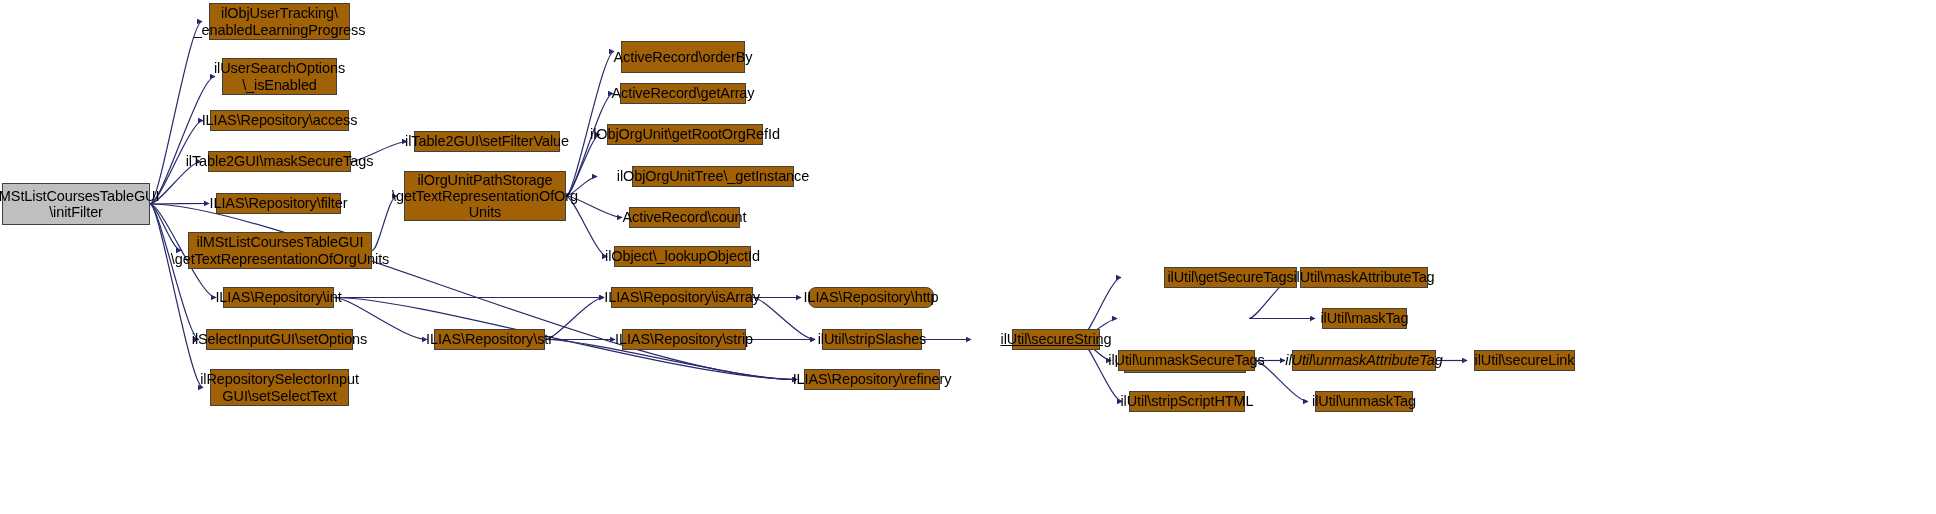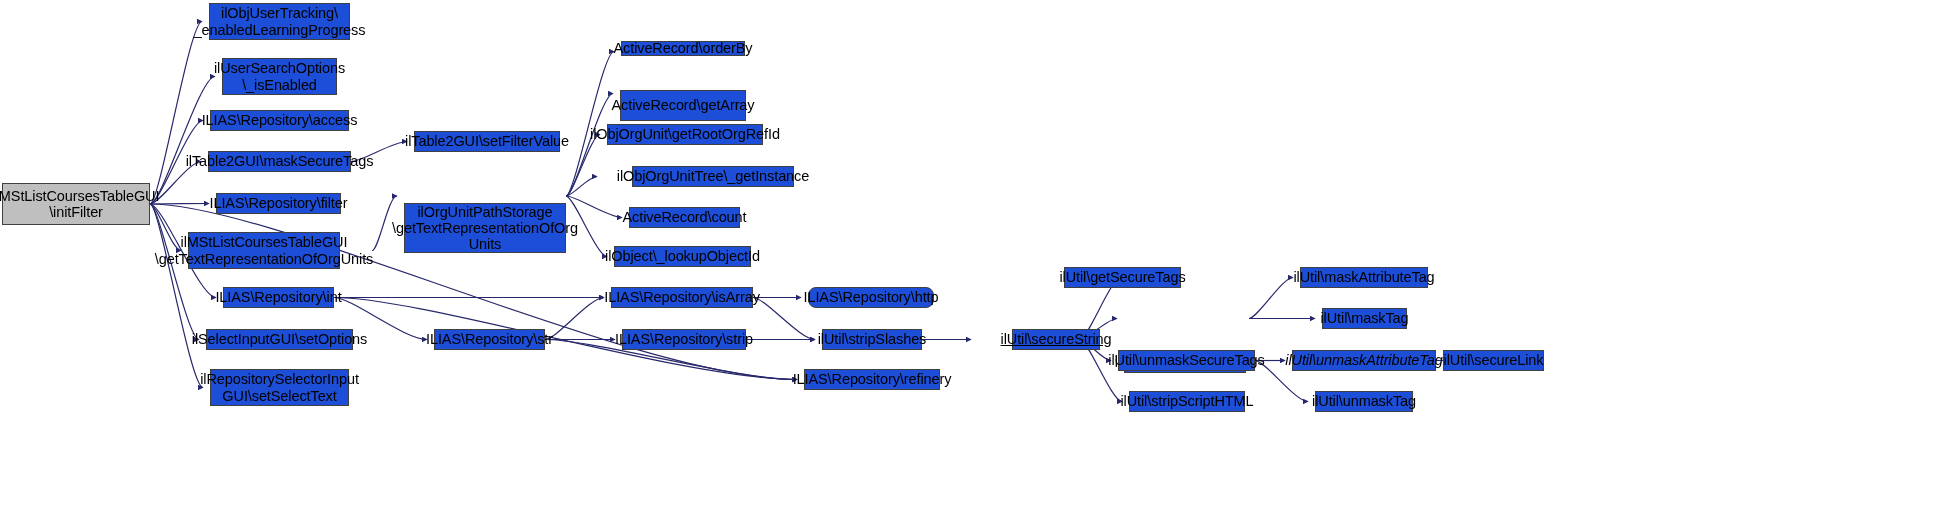--- a/index.html
+++ b/index.html
@@ -20,21 +20,21 @@
     left: 0;
     top: 0;
     width: 1936px;
     height: 514px;
     pointer-events: none;
   }
   .node {
     position: absolute;
     box-sizing: border-box;
     border: 1px solid #404040;
-    background: #1d4ed8;
+    background: #a16207;
     color: #000000;
     font-size: 14.5px;
     line-height: 1.12;
     display: flex;
     align-items: center;
     justify-content: center;
     text-align: center;
     white-space: pre-line;
     padding: 1px 4px;
     letter-spacing: -0.1px;
@@ -94,45 +94,45 @@
     </svg>
 <div class="node root" style="left: 2px; top: 183px; width: 148px; height: 42px;">ilMStListCoursesTableGUI
 \initFilter</div>
     <div class="node" style="left: 209px; top: 3px; width: 141px; height: 37px;">ilObjUserTracking\
 _enabledLearningProgress</div>
     <div class="node" style="left: 222px; top: 58px; width: 115px; height: 37px;">ilUserSearchOptions
 \_isEnabled</div>
     <div class="node" style="left: 210px; top: 110px; width: 139px; height: 21px;">ILIAS\Repository\access</div>
     <div class="node" style="left: 208px; top: 151px; width: 143px; height: 21px;">ilTable2GUI\maskSecureTags</div>
     <div class="node" style="left: 216px; top: 193px; width: 125px; height: 21px;">ILIAS\Repository\filter</div>
-    <div class="node" style="left: 188px; top: 232px; width: 152px; height: 37px;">ilMStListCoursesTableGUI
+    <div class="node" style="left: 188px; top: 232px; width: 184px; height: 37px;">ilMStListCoursesTableGUI
 \getTextRepresentationOfOrgUnits</div>
     <div class="node" style="left: 223px; top: 287px; width: 111px; height: 21px;">ILIAS\Repository\int</div>
     <div class="node" style="left: 206px; top: 329px; width: 147px; height: 21px;">ilSelectInputGUI\setOptions</div>
     <div class="node" style="left: 210px; top: 369px; width: 139px; height: 37px;">ilRepositorySelectorInput
 GUI\setSelectText</div>
     <div class="node" style="left: 414px; top: 131px; width: 146px; height: 21px;">ilTable2GUI\setFilterValue</div>
-    <div class="node" style="left: 404px; top: 171px; width: 162px; height: 50px; margin-top: 32px;">ilOrgUnitPathStorage
+    <div class="node" style="left: 404px; top: 171px; width: 162px; height: 50px;">ilOrgUnitPathStorage
 \getTextRepresentationOfOrg
 Units</div>
     <div class="node" style="left: 434px; top: 329px; width: 111px; height: 21px;">ILIAS\Repository\str</div>
-    <div class="node" style="left: 621px; top: 41px; width: 124px; height: 15px;">ActiveRecord\orderBy</div>
-    <div class="node" style="left: 620px; top: 90px; width: 126px; height: 31px;">ActiveRecord\getArray</div>
+    <div class="node" style="left: 621px; top: 41px; width: 124px; height: 32px;">ActiveRecord\orderBy</div>
+    <div class="node" style="left: 620px; top: 83px; width: 126px; height: 21px;">ActiveRecord\getArray</div>
     <div class="node" style="left: 607px; top: 124px; width: 156px; height: 21px;">ilObjOrgUnit\getRootOrgRefId</div>
     <div class="node" style="left: 604px; top: 166px; width: 162px; height: 21px; margin-left: 28px;">ilObjOrgUnitTree\_getInstance</div>
     <div class="node" style="left: 629px; top: 207px; width: 111px; height: 21px;">ActiveRecord\count</div>
     <div class="node" style="left: 614px; top: 246px; width: 137px; height: 21px;">ilObject\_lookupObjectId</div>
     <div class="node" style="left: 611px; top: 287px; width: 142px; height: 21px;">ILIAS\Repository\isArray</div>
     <div class="node" style="left: 622px; top: 329px; width: 124px; height: 21px;">ILIAS\Repository\strip</div>
     <div class="node" style="left: 804px; top: 369px; width: 136px; height: 21px;">ILIAS\Repository\refinery</div>
     <div class="node" style="left: 808px; top: 287px; width: 126px; height: 21px; border-radius: 8px;">ILIAS\Repository\http</div>
     <div class="node" style="left: 822px; top: 329px; width: 100px; height: 21px;">ilUtil\stripSlashes</div>
     <div class="node" style="left: 1012px; top: 329px; width: 88px; height: 21px; text-decoration: underline;">ilUtil\secureString</div>
-    <div class="node" style="left: 1064px; top: 267px; width: 117px; height: 21px;">ilUtil\getSecureTags</div>
+    <div class="node" style="left: 1164px; top: 267px; width: 133px; height: 21px;">ilUtil\getSecureTags</div>
     <div class="node" style="left: 1124px; top: 308px; width: 122px; height: 21px; margin-top: 44px;">ilUtil\maskSecureTags</div>
     <div class="node" style="left: 1118px; top: 350px; width: 137px; height: 21px;">ilUtil\unmaskSecureTags</div>
     <div class="node" style="left: 1129px; top: 391px; width: 116px; height: 21px;">ilUtil\stripScriptHTML</div>
     <div class="node" style="left: 1300px; top: 267px; width: 128px; height: 21px;">ilUtil\maskAttributeTag</div>
     <div class="node" style="left: 1322px; top: 308px; width: 85px; height: 21px;">ilUtil\maskTag</div>
     <div class="node" style="left: 1292px; top: 350px; width: 144px; height: 21px; font-style: italic;">ilUtil\unmaskAttributeTag</div>
     <div class="node" style="left: 1315px; top: 391px; width: 98px; height: 21px;">ilUtil\unmaskTag</div>
-    <div class="node" style="left: 1443px; top: 350px; width: 101px; height: 21px;">ilUtil\secureLink</div>
+    <div class="node" style="left: 1474px; top: 350px; width: 101px; height: 21px;">ilUtil\secureLink</div>
   </div>
 
 </body></html>

